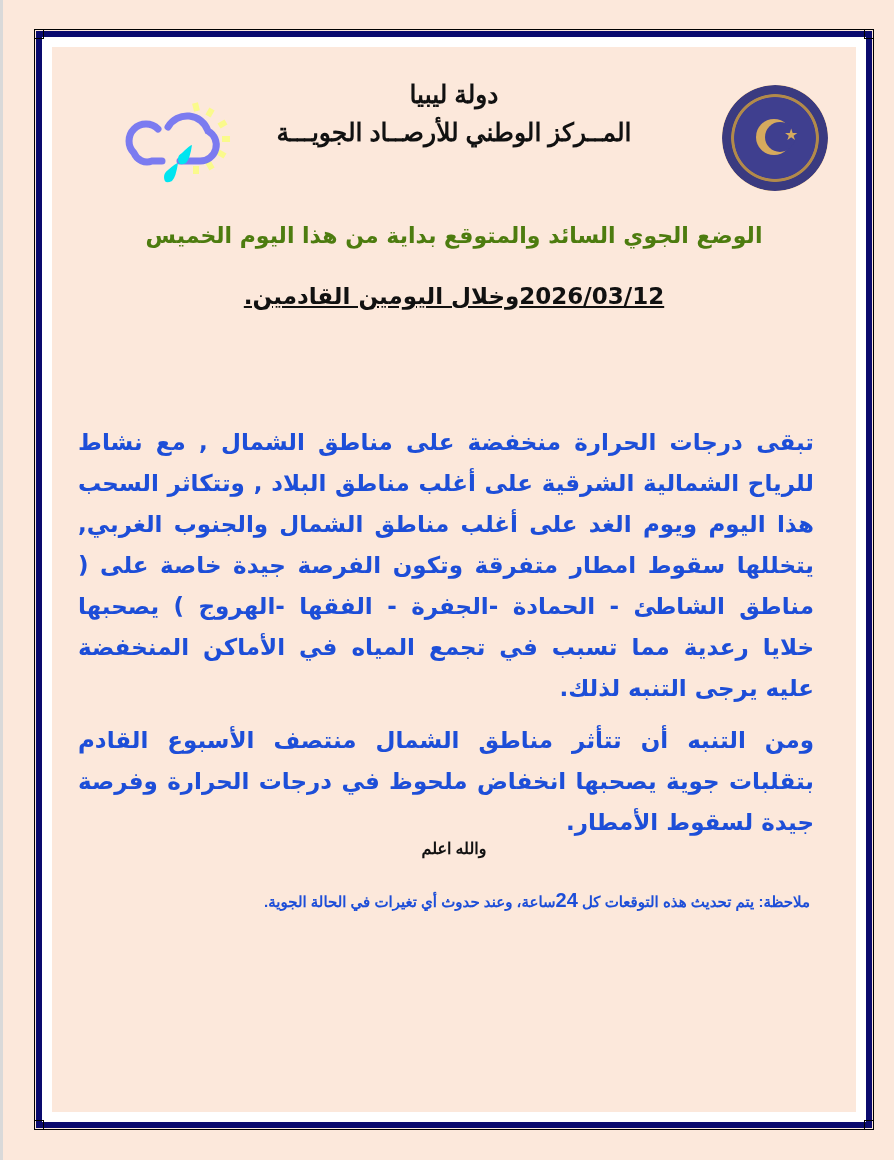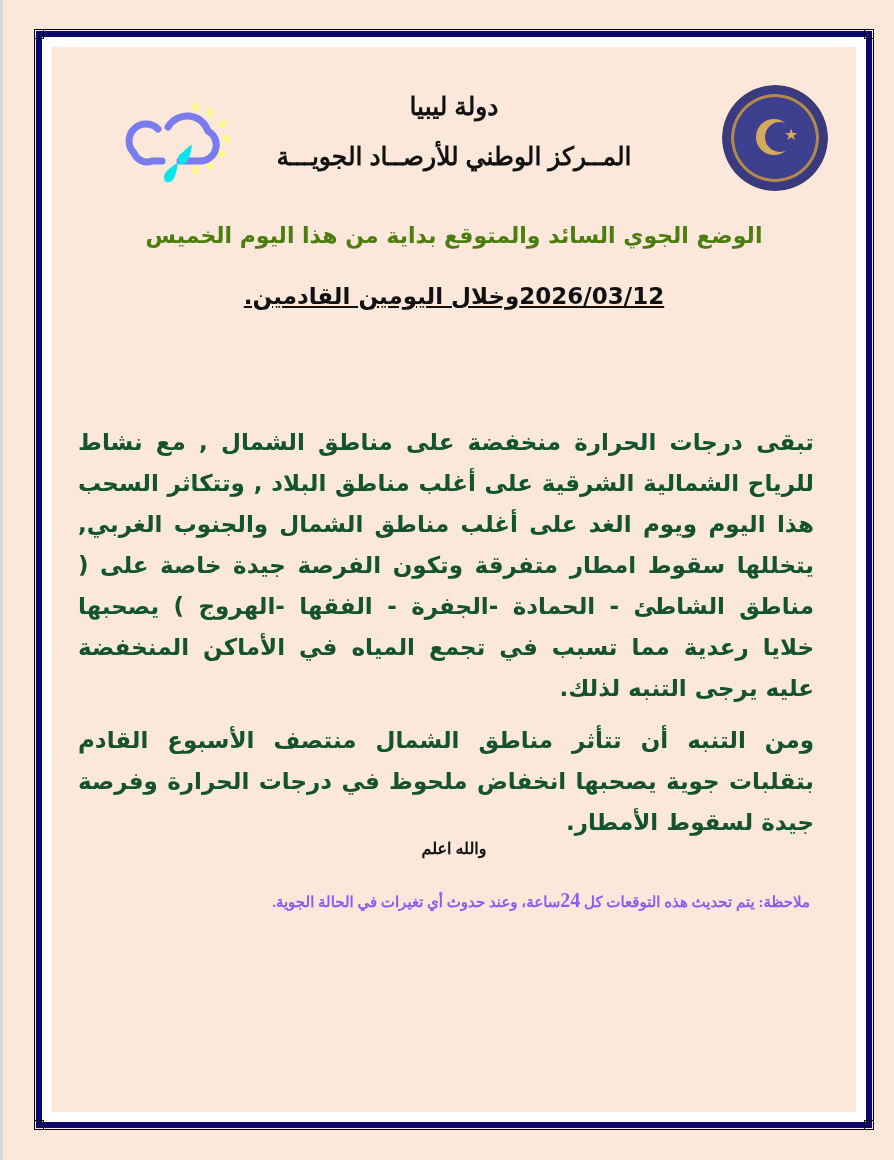--- a/index.html
+++ b/index.html
@@ -36,36 +36,36 @@
     position:absolute; left:34px; top:34px; width:36px; height:36px; border-radius:50%;
     background:#d6aa5d;
   }
   .logo .moon::after {
     content:""; position:absolute; left:9px; top:3px; width:30px; height:30px; border-radius:50%;
     background:#3f3f8f;
   }
   .logo .star { position:absolute; left:62px; top:40px; color:#d6aa5d; font-size:16px; direction:ltr; }
   .weather-icon { position:absolute; left:64px; top:50px; width:132px; height:90px; }
   .header-lines { position:absolute; top:28px; left:0; width:100%; text-align:center; }
-  .hdr { font-family:"Liberation Sans", sans-serif; font-weight:bold; font-size:25px; color:#111; line-height:38px; margin:12px; }
+  .hdr { font-family:"Liberation Sans", sans-serif; font-weight:bold; font-size:25px; color:#111; line-height:38px; margin:0; }
   .subtitle { position:absolute; top:176px; left:0; width:100%; text-align:center;
     font-family:"DejaVu Sans", sans-serif; font-weight:bold; font-size:22px; color:#4d7c0f; }
   .subtitle-2 { position:absolute; top:236px; left:0; width:100%; text-align:center;
     font-family:"DejaVu Sans", sans-serif; font-weight:bold; font-size:23px; color:#111;text-decoration:underline; }
   .para {
     position:absolute; right:42px; width:736px;
-    font-family:"DejaVu Sans", sans-serif; font-weight:bold; font-size:23px; color:#14532d;
+    font-family:"DejaVu Sans", sans-serif; font-weight:bold; font-size:23px; color:#1d4ed8;
     line-height:41px; text-align:justify; text-align-last:right;
   }
   .para-1 { top:352px; }
   .para-2 { top:650px; }
   .closing { position:absolute; top:792px; left:0; width:100%; text-align:center;
     font-family:Liberation Serif, serif; font-weight:bold; font-size:16px; color:#111; }
   .note { position:absolute; top:842px; right:46px; text-align:right;
-    font-family:Liberation Serif, serif; font-weight:bold; font-size:15px; color:#8b5cf6; }
+    font-family:Liberation Sans, sans-serif; font-weight:bold; font-size:15px; color:#1d4ed8; }
   .note .num { font-size:20px; }
 </style>
 </head>
 <body>
 
 <div class="edge-strip"></div>
 <div class="frame-outer"></div>
 <div class="frame-navy"></div>
 <div class="frame-white"></div>
 <div class="corner" style="left:34px;top:29px;"></div>

